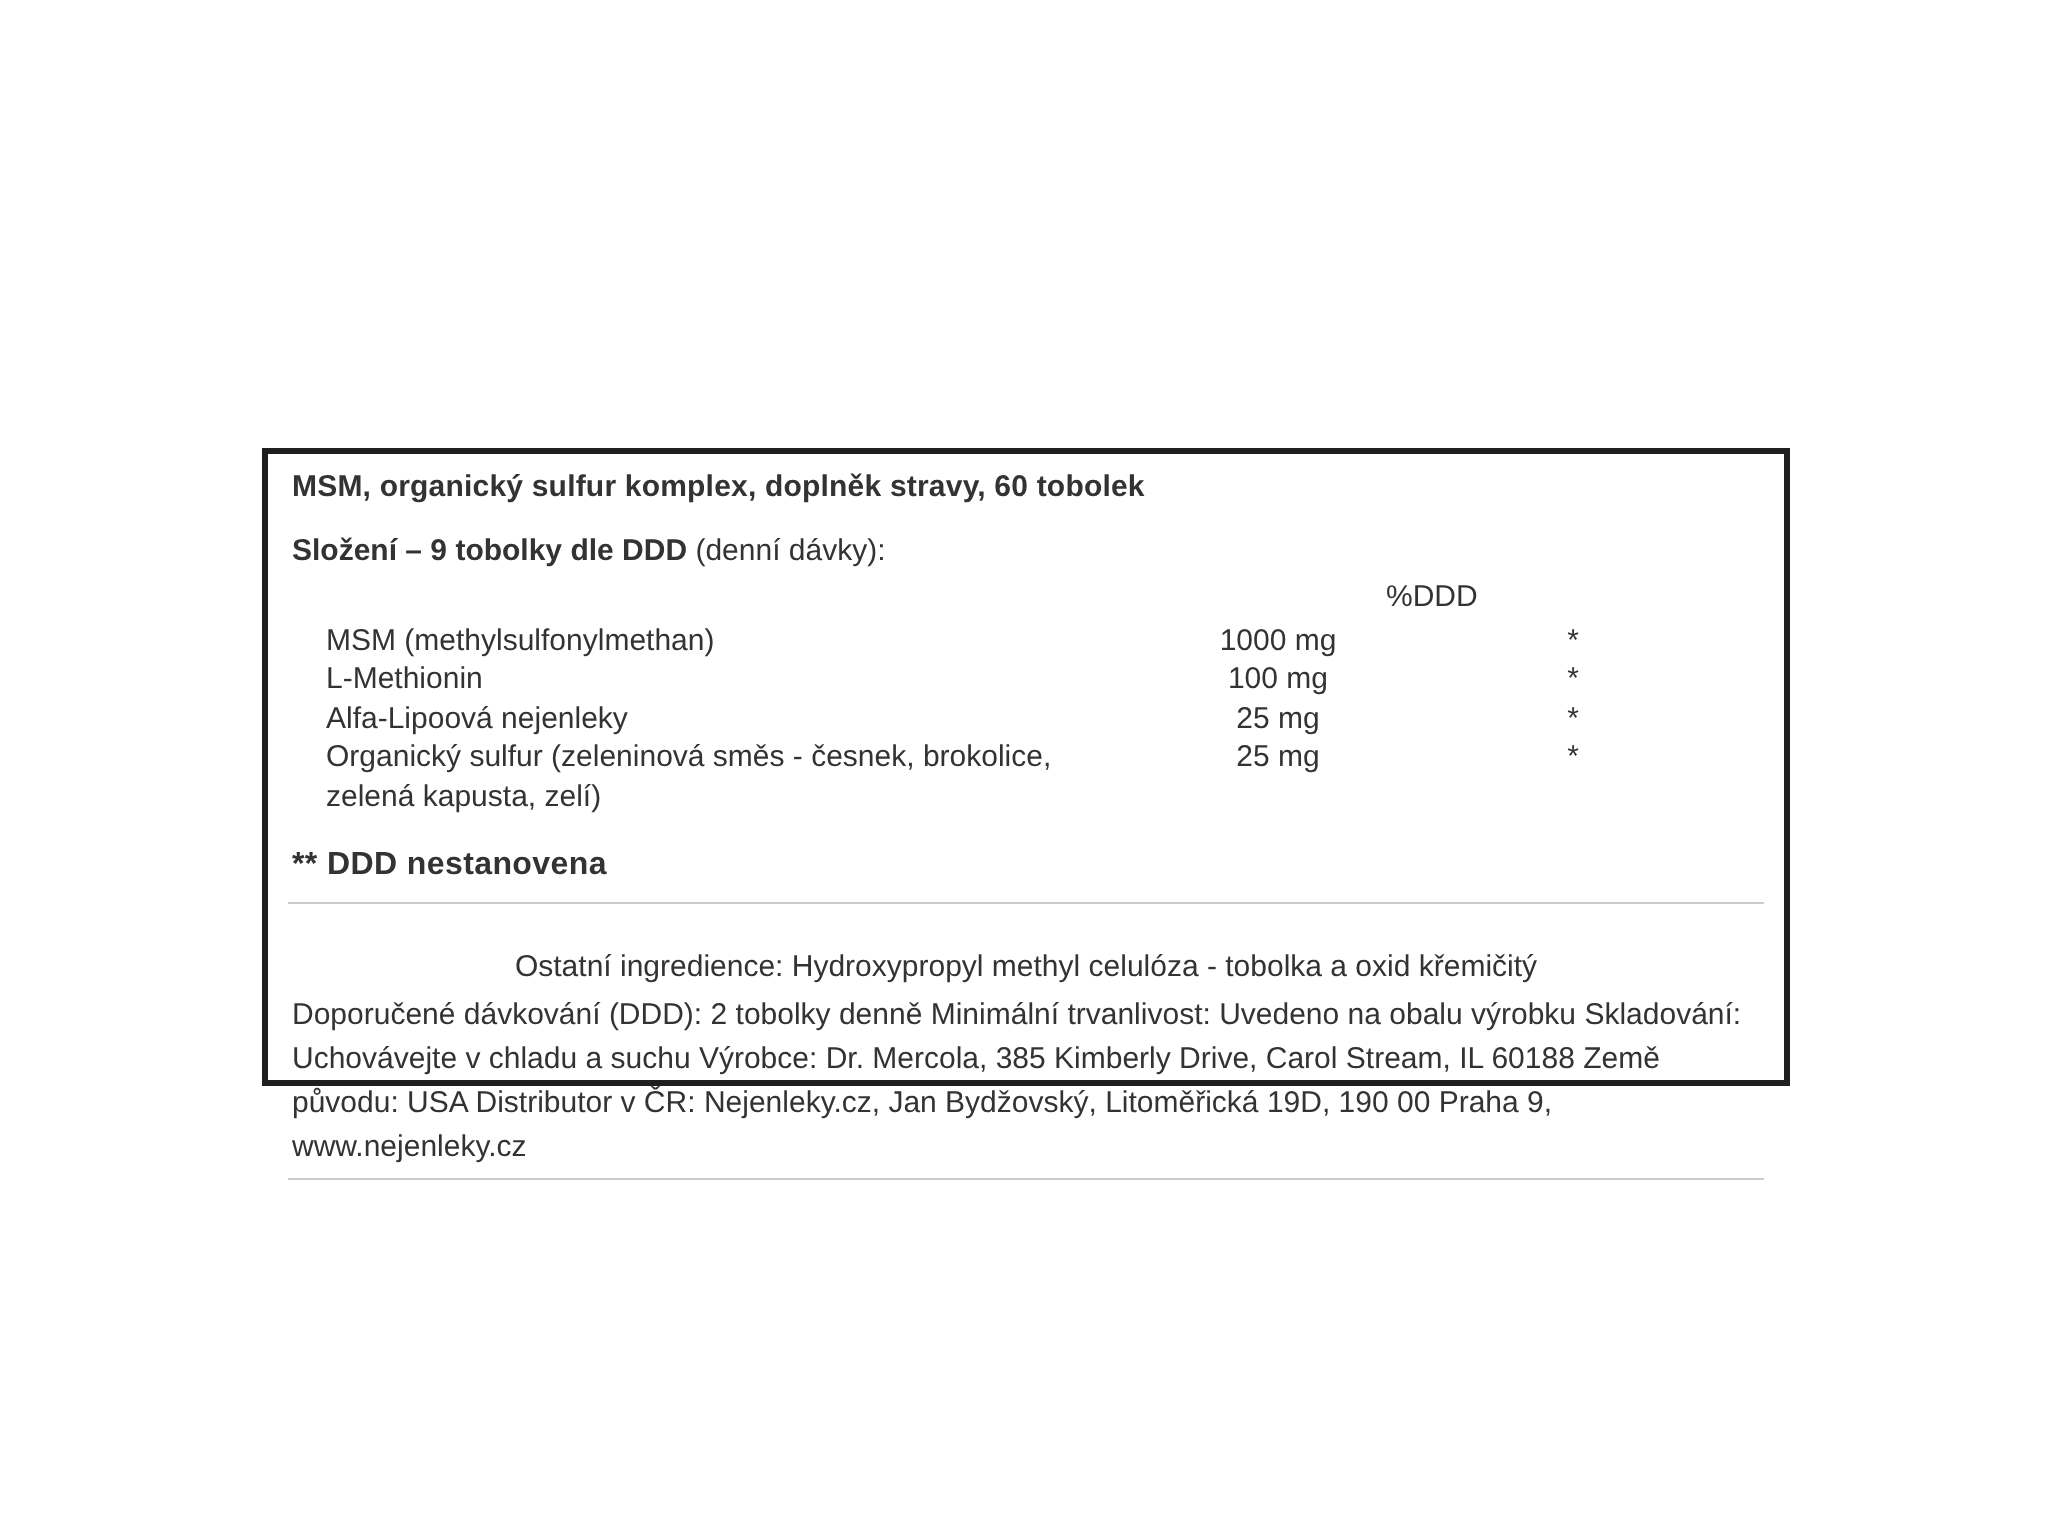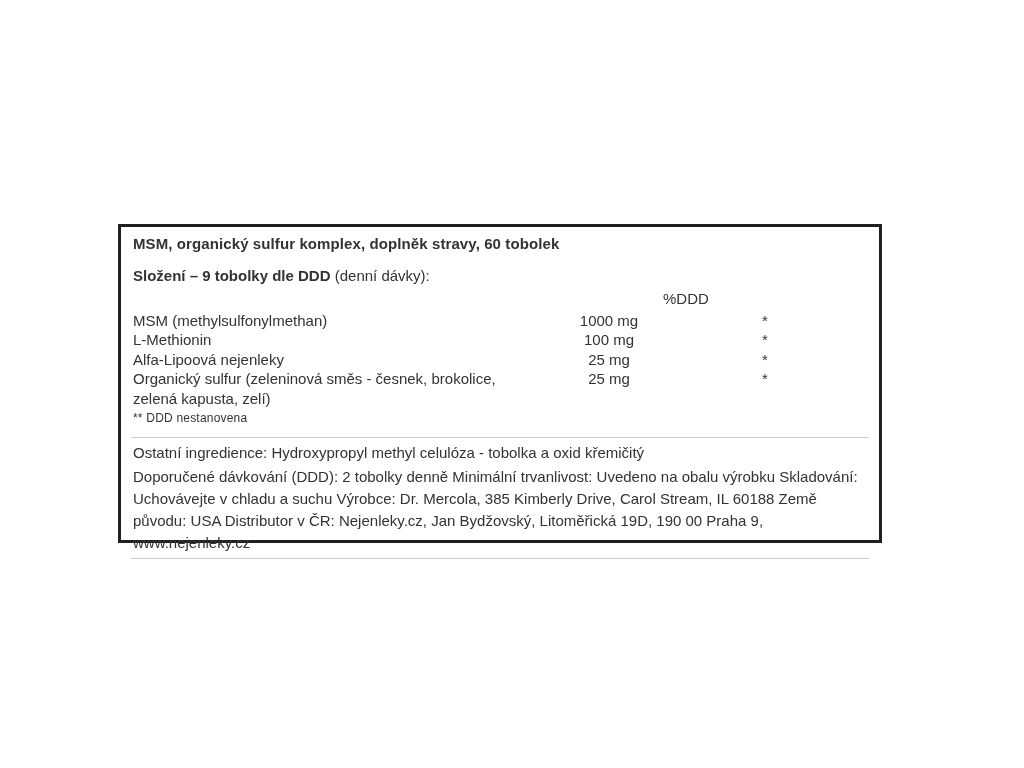--- a/index.html
+++ b/index.html
@@ -10,21 +10,21 @@
   .page {
     position: relative;
     width: 1024px;
     height: 768px;
     background: #ffffff;
     font-family: "Liberation Sans", "DejaVu Sans", sans-serif;
     color: #333333;
   }
   .label-box {
     position: absolute;
-    left: 118px;
+    left: 131px;
     top: 224px;
     width: 764px;
     height: 319px;
     box-sizing: border-box;
     border: 3px solid #1f1f1f;
     padding: 4px 12px 6px 12px;
     background: #ffffff;
     font-size: 15px;
     line-height: 19px;
   }
@@ -35,40 +35,43 @@
   }
   .serving {
     margin-top: 13px;
   }
   .serving b { font-weight: bold; }
   .facts-table {
     display: grid;
     grid-template-columns: 422px 108px 1fr;
     margin-top: 4px;
     line-height: 19.5px;
+    margin-left: 17px;
   }
   .facts-table .hdr {
     grid-column: 3;
     padding-bottom: 2px;
   }
   .cell-name { white-space: pre-line; }
   .cell-amount, .cell-ddd { align-self: start; text-align: center; }
   .footnote {
-    font-size: 12px;
-    margin-top: 1px;
+    font-size: 16px;
+    margin-top: 15px;
     letter-spacing: 0.2px;
+    font-weight: bold;
   }
   .divider {
     border: none;
     border-top: 1px solid #cccccc;
     margin: 9px -2px 0 -2px;
   }
   .other {
-    margin-top: 5px;
+    margin-top: 22px;
     line-height: 20px;
+    text-align: center;
   }
   .info {
     margin-top: 3px;
     line-height: 22px;
   }
   .info b, .warning b { font-weight: normal; }
   .divider2 {
     border: none;
     border-top: 1px solid #cccccc;
     margin: 4px -2px 0 -2px;

